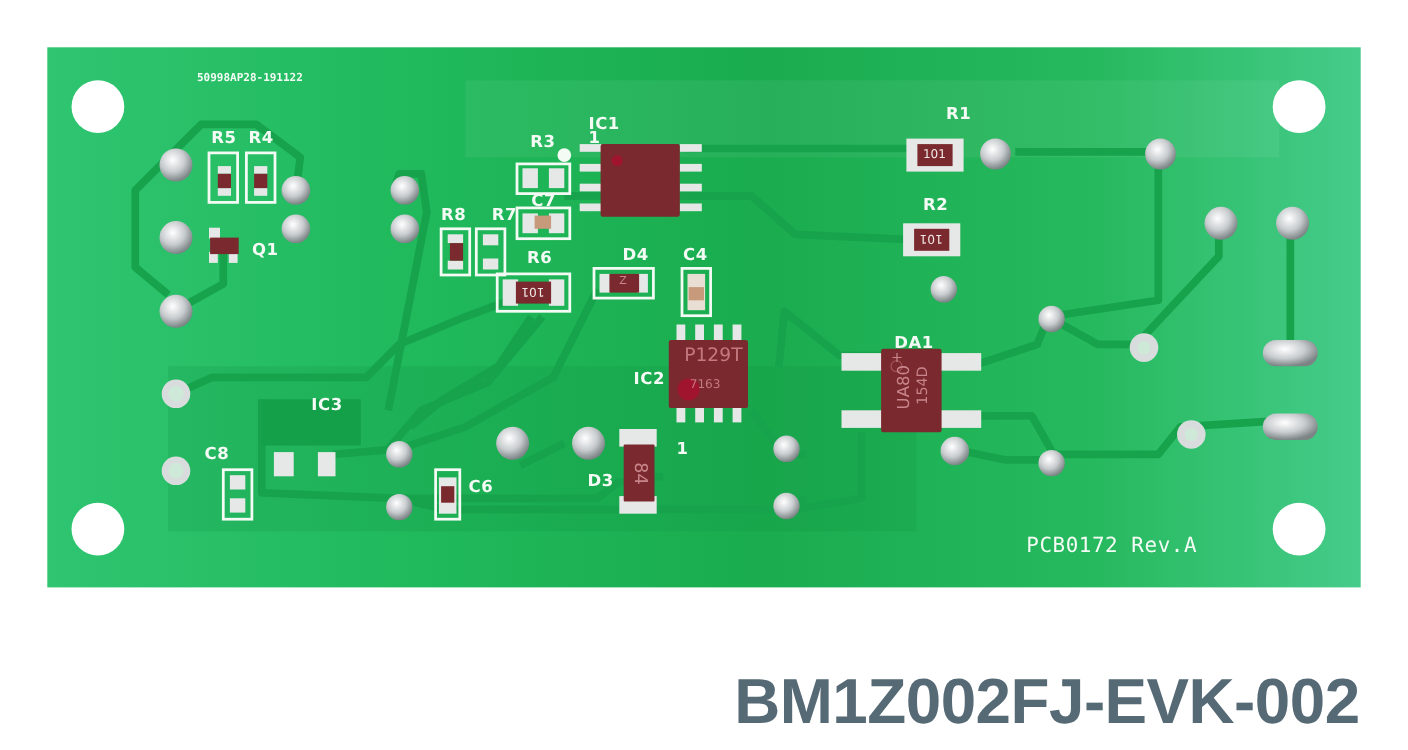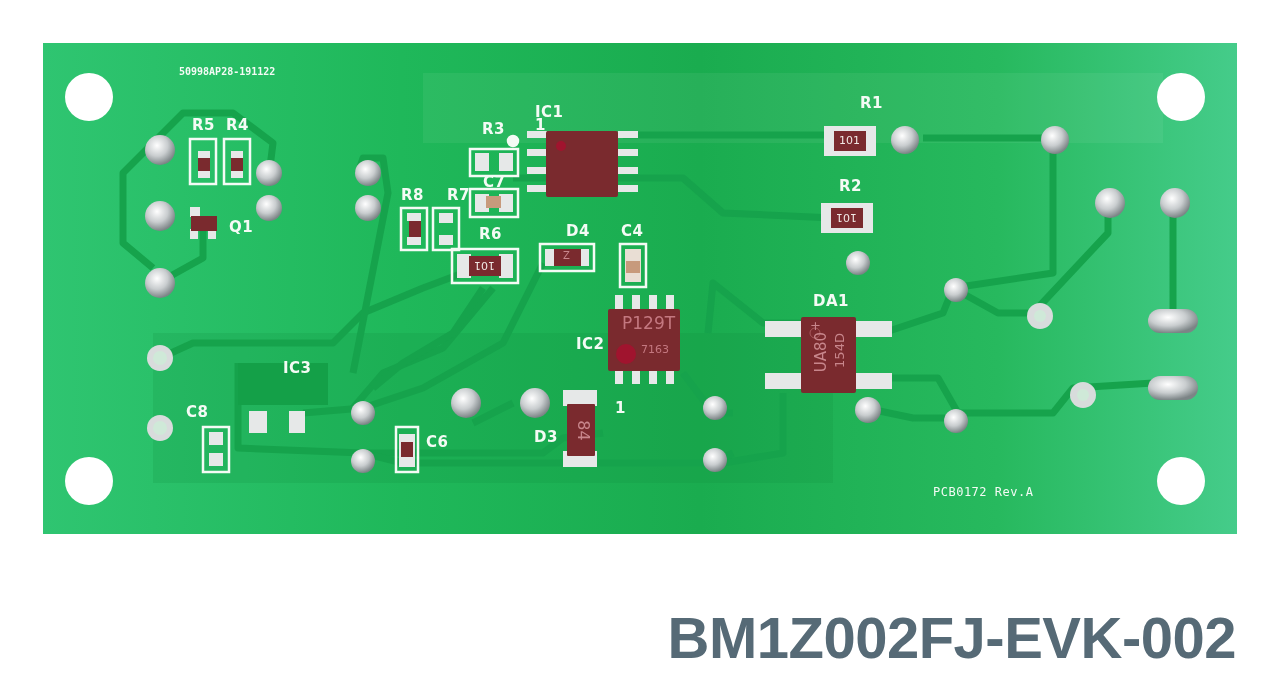--- a/index.html
+++ b/index.html
@@ -182,49 +182,49 @@
       <rect x="443" y="153" width="15" height="12" fill="#c79a7c"></rect>
     </g>
     <g fill="#a0142e">
       <circle cx="518" cy="103" r="5"></circle>
       <circle cx="583" cy="311" r="10"></circle>
       <circle cx="772" cy="290" r="5" fill="none" stroke="#a85a5e" stroke-width="1"></circle>
     </g>
   </svg>
 
   <div class="code" style="left:136px;top:23px;font-size:10px;">50998AP28-191122</div>
-  <div class="code" style="left:890px;top:442px;font-size:12px;font-weight:normal;letter-spacing:0.5px;">PCB0172 Rev.A</div>
+  <div class="code" style="left:890px;top:442px;font-size:19px;font-weight:normal;letter-spacing:0.5px;">PCB0172 Rev.A</div>
 
   <div class="silk" style="left:149px;top:73px;">R5</div>
   <div class="silk" style="left:183px;top:73px;">R4</div>
   <div class="silk" style="left:186px;top:175px;">Q1</div>
   <div class="silk" style="left:439px;top:77px;">R3</div>
   <div class="silk" style="left:492px;top:73px;">1</div>
   <div class="silk" style="left:492px;top:60px;">IC1</div>
   <div class="silk" style="left:440px;top:130px;">C7</div>
   <div class="silk" style="left:358px;top:143px;">R8</div>
   <div class="silk" style="left:404px;top:143px;">R7</div>
   <div class="silk" style="left:436px;top:182px;">R6</div>
   <div class="silk" style="left:523px;top:179px;">D4</div>
   <div class="silk" style="left:578px;top:179px;">C4</div>
   <div class="silk" style="left:798px;top:51px;margin-left:19px;">R1</div>
   <div class="silk" style="left:796px;top:134px;">R2</div>
-  <div class="silk" style="left:770px;top:249px;">DA1</div>
+  <div class="silk" style="left:770px;top:259px;">DA1</div>
   <div class="silk" style="left:240px;top:316px;">IC3</div>
   <div class="silk" style="left:533px;top:292px;">IC2</div>
   <div class="silk" style="left:572px;top:356px;">1</div>
   <div class="silk" style="left:143px;top:360px;">C8</div>
   <div class="silk" style="left:383px;top:390px;">C6</div>
   <div class="silk" style="left:491px;top:385px;">D3</div>
 
   <div class="mark" style="left:796px;top:91px;font-size:11px;color:#f0e8e4;">101</div>
   <div class="mark" style="left:793px;top:168px;font-size:11px;color:#f0e8e4;transform:rotate(180deg);">101</div>
   <div class="mark" style="left:431px;top:216px;font-size:11px;color:#f0e8e4;transform:rotate(180deg);">101</div>
   <div class="mark" style="left:579px;top:270px;font-size:17px;color:#c47880;text-align:right;">P129T</div>
-  <div class="mark" style="left:598px;top:300px;font-size:11px;color:#c47880;">7163</div>
+  <div class="mark" style="left:584px;top:300px;font-size:11px;color:#c47880;">7163</div>
   <div class="mark" style="left:758px;top:300px;font-size:15px;color:#c8868c;transform:rotate(-90deg);">UA80</div>
   <div class="mark" style="left:779px;top:300px;font-size:13px;color:#c8868c;transform:rotate(-90deg);">154D</div>
   <div class="mark" style="left:767px;top:275px;font-size:13px;color:#c8868c;">+</div>
   <div class="mark" style="left:530px;top:378px;font-size:16px;color:#c8868c;transform:rotate(90deg);">84</div>
   <div class="mark" style="left:520px;top:207px;font-size:10px;color:#c8868c;">Z</div>
 </div>
 
 <div id="caption">BM1Z002FJ-EVK-002</div>
 
 </body></html>

